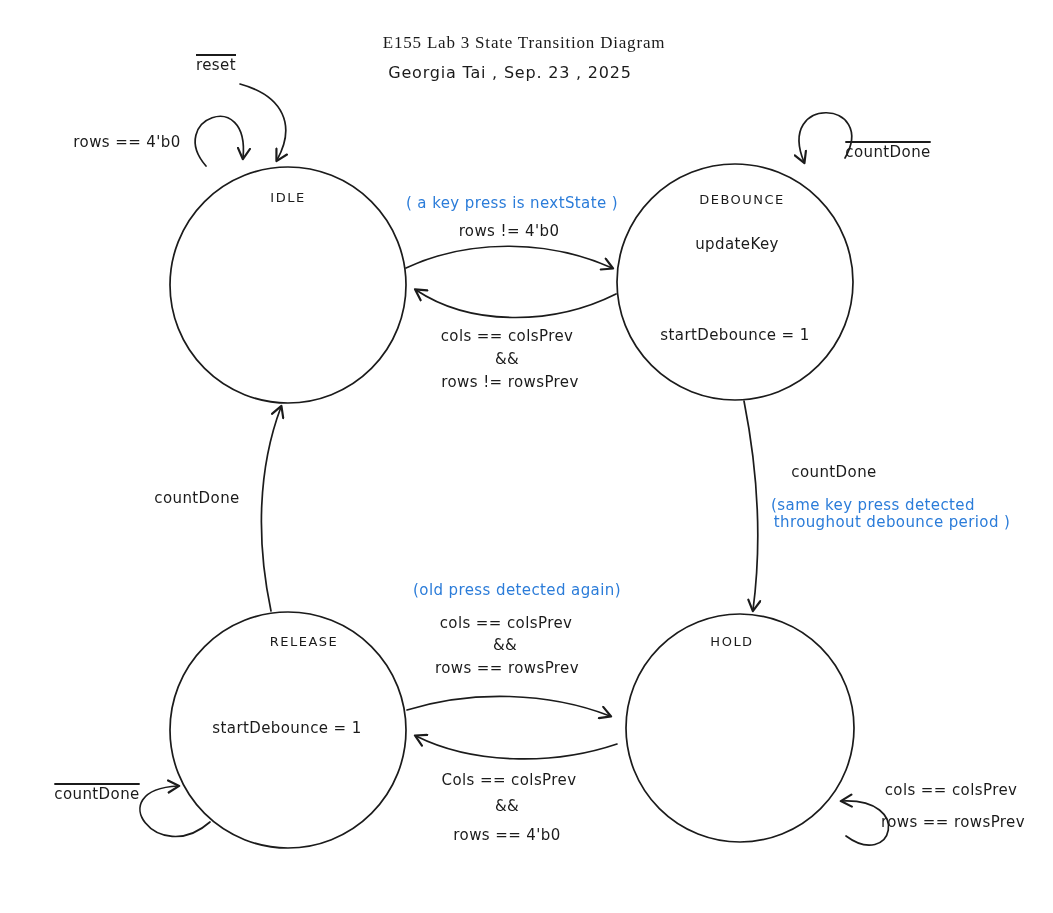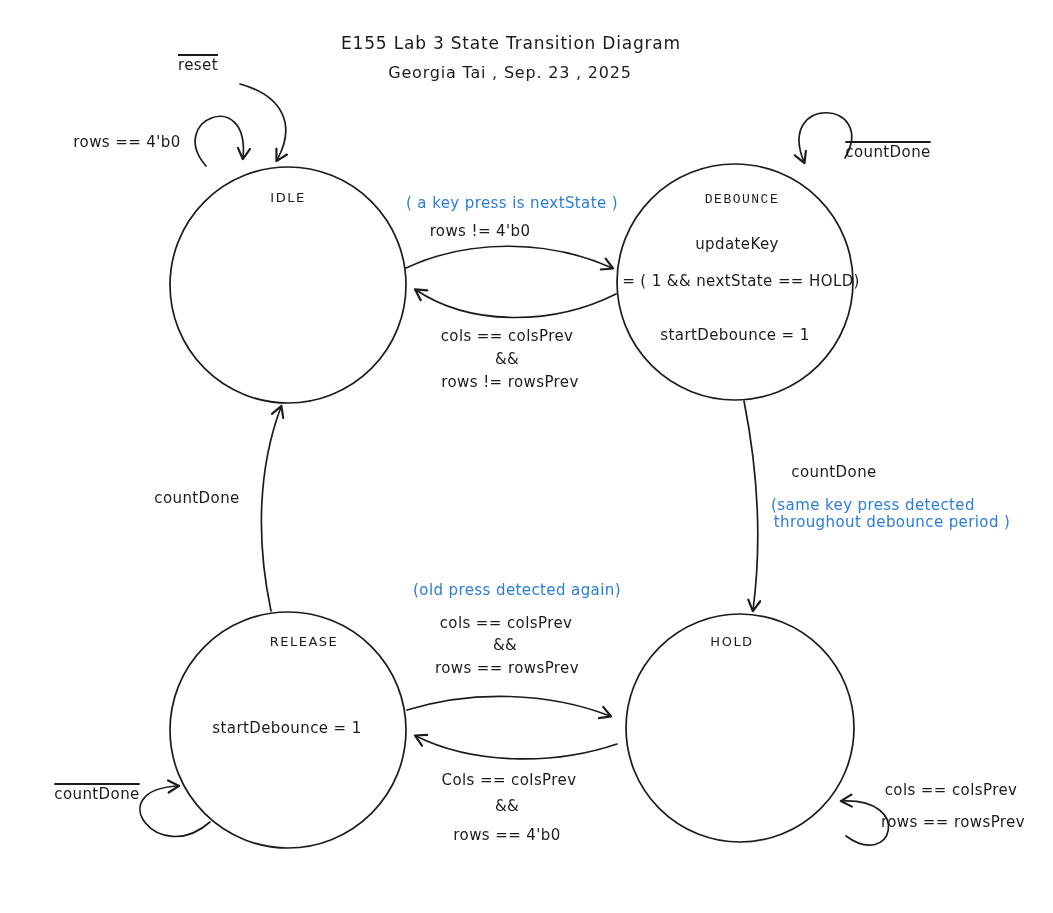--- a/index.html
+++ b/index.html
@@ -61,41 +61,40 @@
       <path d="M 407 710 C 472 690 548 692 610 716" marker-end="url(#arrow)"></path>
 
       <path d="M 617 744 C 552 766 472 764 416 736" marker-end="url(#arrow)"></path>
 
       <path d="M 271 611 C 256 540 258 468 281 407" marker-end="url(#arrow)"></path>
 
       <path d="M 210 822 C 158 868 100 790 178 786" marker-end="url(#arrow)"></path>
     </g>
   </svg>
 
-  <div class="lbl title" style="left:511px;top:43px;">E155  Lab 3   State Transition Diagram</div>
+  <div class="lbl title" style="left:524px;top:43px;font-family:Liberation Serif, serif;">E155  Lab 3   State Transition Diagram</div>
   <div class="lbl subtitle" style="left:510px;top:72px;">Georgia Tai , Sep. 23 , 2025</div>
 
   <div class="lbl state-name" style="left:288px;top:197px;">IDLE</div>
 
-  <div class="lbl state-name" style="left:742px;top:199px;font-family:Liberation Mono, monospace;">DEBOUNCE</div>
+  <div class="lbl state-name" style="left:742px;top:199px;">DEBOUNCE</div>
   <div class="lbl" style="left:737px;top:244px;">updateKey</div>
-  <div class="lbl" style="left:741px;top:281px;">= ( 1  &amp;&amp; nextState == HOLD)</div>
   <div class="lbl" style="left:735px;top:335px;">startDebounce = 1</div>
 
   <div class="lbl state-name" style="left:304px;top:641px;">RELEASE</div>
   <div class="lbl" style="left:287px;top:728px;">startDebounce = 1</div>
 
   <div class="lbl state-name" style="left:732px;top:641px;">HOLD</div>
 
-  <div class="lbl overline" style="left:198px;top:65px;">reset</div>
+  <div class="lbl overline" style="left:216px;top:65px;">reset</div>
 
   <div class="lbl" style="left:127px;top:142px;">rows == 4'b0</div>
 
   <div class="lbl blue" style="left:512px;top:203px;">( a key press is nextState )</div>
-  <div class="lbl" style="left:480px;top:231px;">rows != 4'b0</div>
+  <div class="lbl" style="left:509px;top:231px;">rows != 4'b0</div>
 
   <div class="lbl" style="left:507px;top:336px;">cols == colsPrev</div>
   <div class="lbl" style="left:507px;top:359px;">&amp;&amp;</div>
   <div class="lbl" style="left:510px;top:382px;">rows != rowsPrev</div>
 
   <div class="lbl overline" style="left:888px;top:152px;">countDone</div>
 
   <div class="lbl" style="left:834px;top:472px;">countDone</div>
   <div class="lbl blue" style="left:873px;top:505px;">(same key press detected</div>
   <div class="lbl blue" style="left:892px;top:522px;">throughout debounce period )</div>

